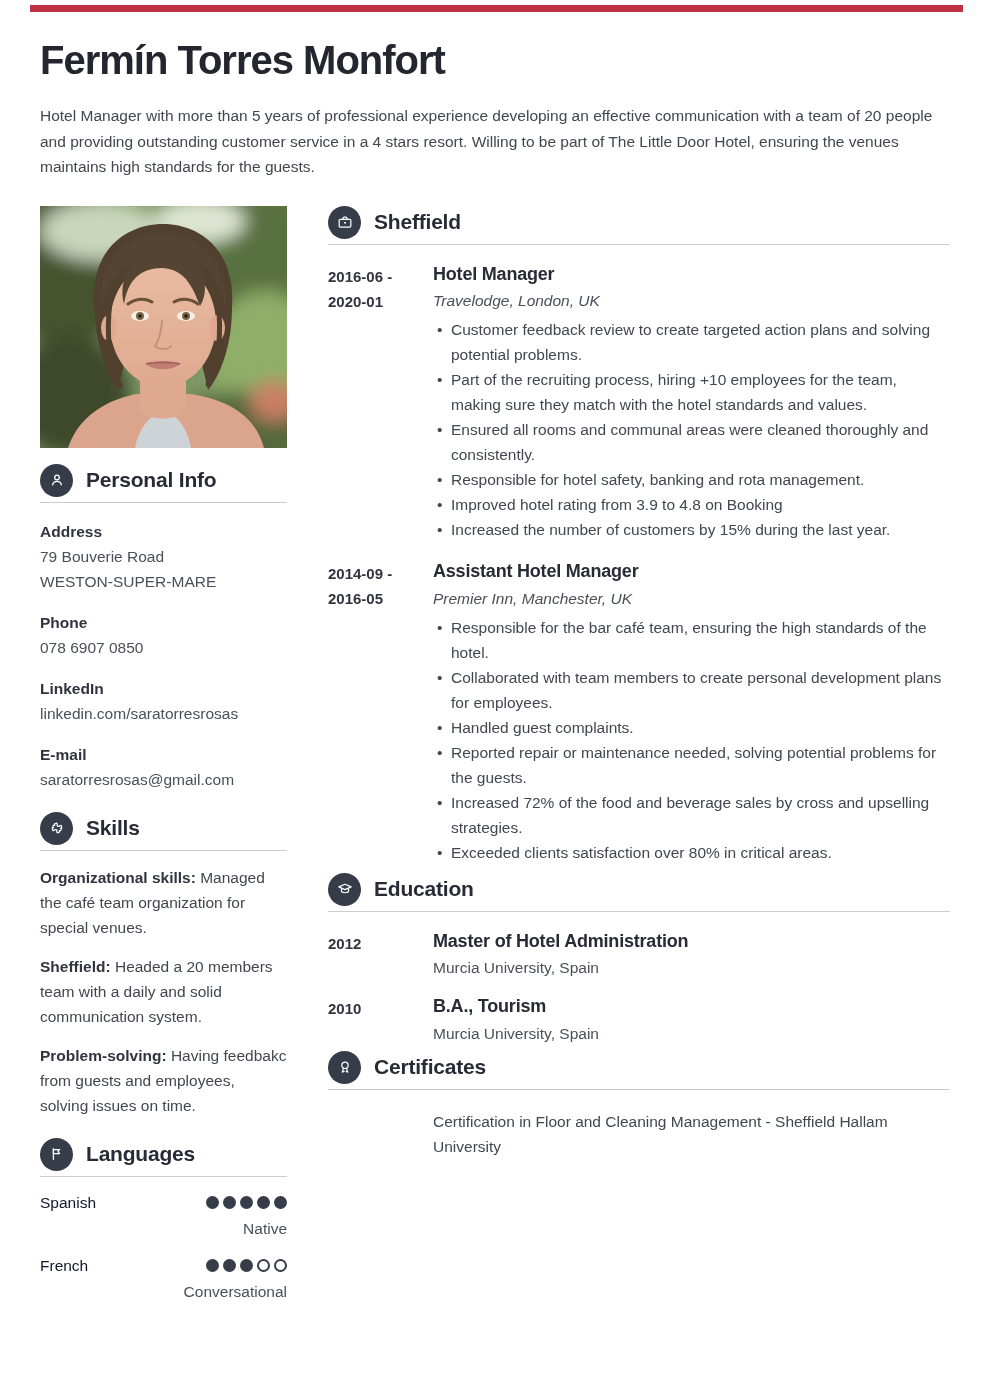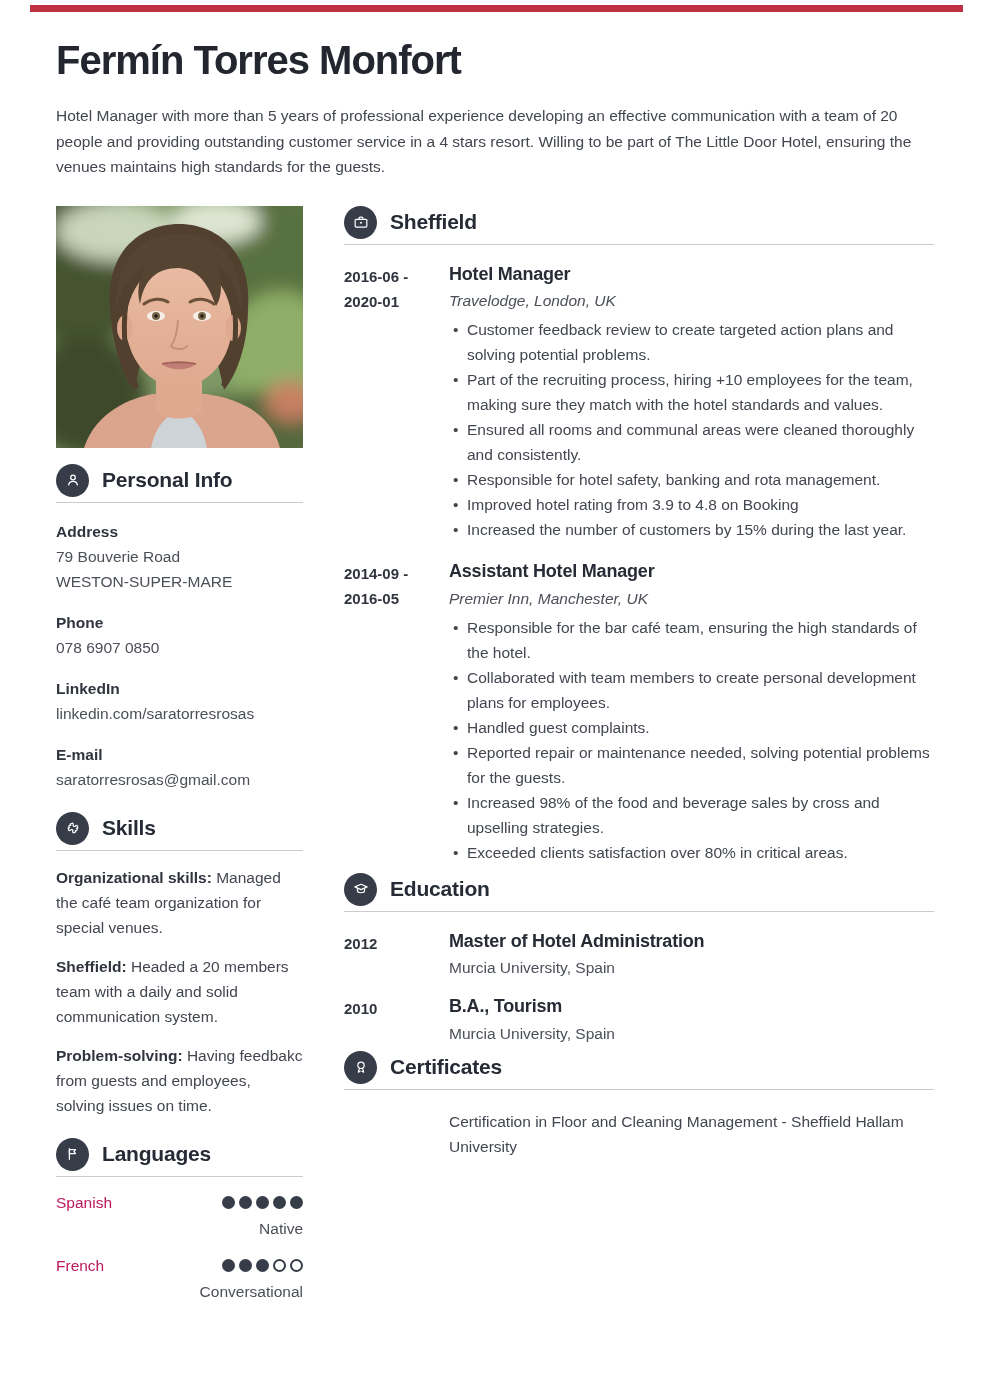--- a/index.html
+++ b/index.html
@@ -2,21 +2,21 @@
 <html><head>
 <meta charset="utf-8">
 <style>
   html,body{margin:0;padding:0;}
   body{
     width:990px;height:1400px;background:#ffffff;position:relative;
     font-family:"Liberation Sans", sans-serif;color:#4b4f58;
     -webkit-font-smoothing:antialiased;overflow:hidden;
   }
   .top-bar{position:absolute;top:5px;left:30px;right:27px;height:7px;}
-  .page{padding:0 56px;}
+  .page{padding:0 40px;}
   .name{margin:38px 0 0 0;font-size:40px;font-weight:bold;color:#23262e;letter-spacing:-1px;line-height:1.1;}
   .summary{margin-top:21px;font-size:15.5px;line-height:25.5px;color:#42464f;max-width:904px;}
   .columns{display:flex;gap:41px;margin-top:26px;align-items:flex-start;}
   .col-left{width:247px;flex:none;}
   .col-right{flex:1;min-width:0;}
   .photo{width:247px;height:242px;display:block;}
 
   .sec{margin-top:16px;}
   .col-right .sec:first-child{margin-top:0;}
   .col-right .sec + .sec{margin-top:8px;}
@@ -30,21 +30,21 @@
   .pi-item{margin-top:16px;}
   .pi-label{font-weight:bold;font-size:15.5px;line-height:25px;color:#30343e;}
   .pi-line{font-size:15.5px;line-height:25px;color:#4b4f58;}
 
   
   .skill{margin-top:14px;font-size:15.5px;line-height:25px;color:#42464f;}
   .skill b{color:#30343e;}
 
   
   .lang{display:flex;flex-wrap:wrap;align-items:center;margin-top:17px;}
-  .lang-name{flex:1;font-size:15.5px;color:#be185d;}
+  .lang-name{flex:1;font-size:15.5px;color:#0f172a;}
   .dots{display:flex;gap:4px;align-items:center;}
   .dot{width:13px;height:13px;border-radius:50%;box-sizing:border-box;}
   .lang-level{width:100%;text-align:right;font-size:15.5px;line-height:23px;color:#4b4f58;margin-top:5px;}
 
   
   .entry{display:flex;margin-top:19px;}
   .entry-dates{width:105px;flex:none;font-weight:bold;font-size:15px;line-height:25px;color:#30343e;}
   .entry-body{flex:1;min-width:0;}
   .entry-title{margin:0;font-size:18px;font-weight:bold;color:#262b35;letter-spacing:-0.2px;line-height:1.2;}
   .entry-company{font-style:italic;font-size:15.5px;color:#4b4f58;margin-top:7px;}
@@ -250,21 +250,21 @@
                 <div>2016-05</div>
               </div>
               <div class="entry-body">
                 <h3 class="entry-title">Assistant Hotel Manager</h3>
                 <div class="entry-company">Premier Inn, Manchester, UK</div>
                 <ul class="bullets">
                   <li>Responsible for the bar café team, ensuring the high standards of the hotel.</li>
                   <li>Collaborated with team members to create personal development plans for employees.</li>
                   <li>Handled guest complaints.</li>
                   <li>Reported repair or maintenance needed, solving potential problems for the guests.</li>
-                  <li>Increased 98% of the food and beverage sales by cross and upselling strategies.</li>
+                  <li>Increased 72% of the food and beverage sales by cross and upselling strategies.</li>
                   <li>Exceeded clients satisfaction over 80% in critical areas.</li>
                 </ul>
               </div>
             </div>
           </div>
       </section>
 
       <section class="sec">
         <div class="sec-head">
           <span class="sec-icon" id="icon-education" style="background: rgb(55, 60, 73);">

